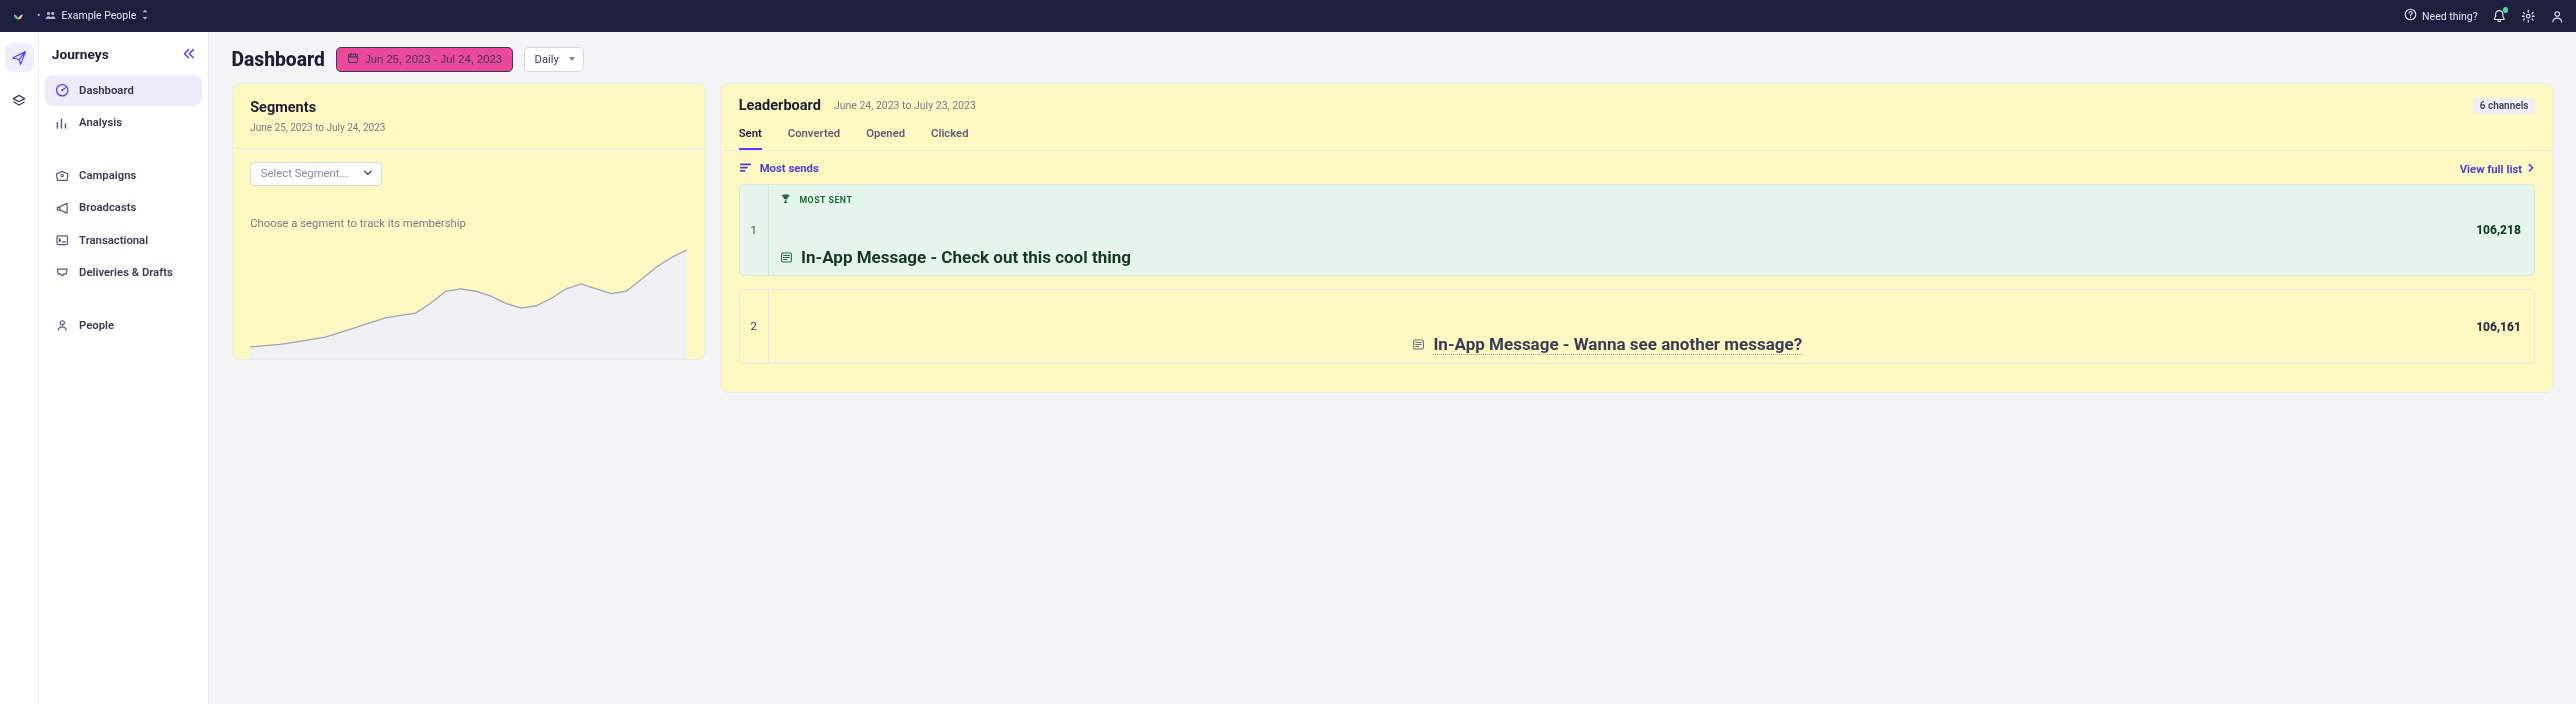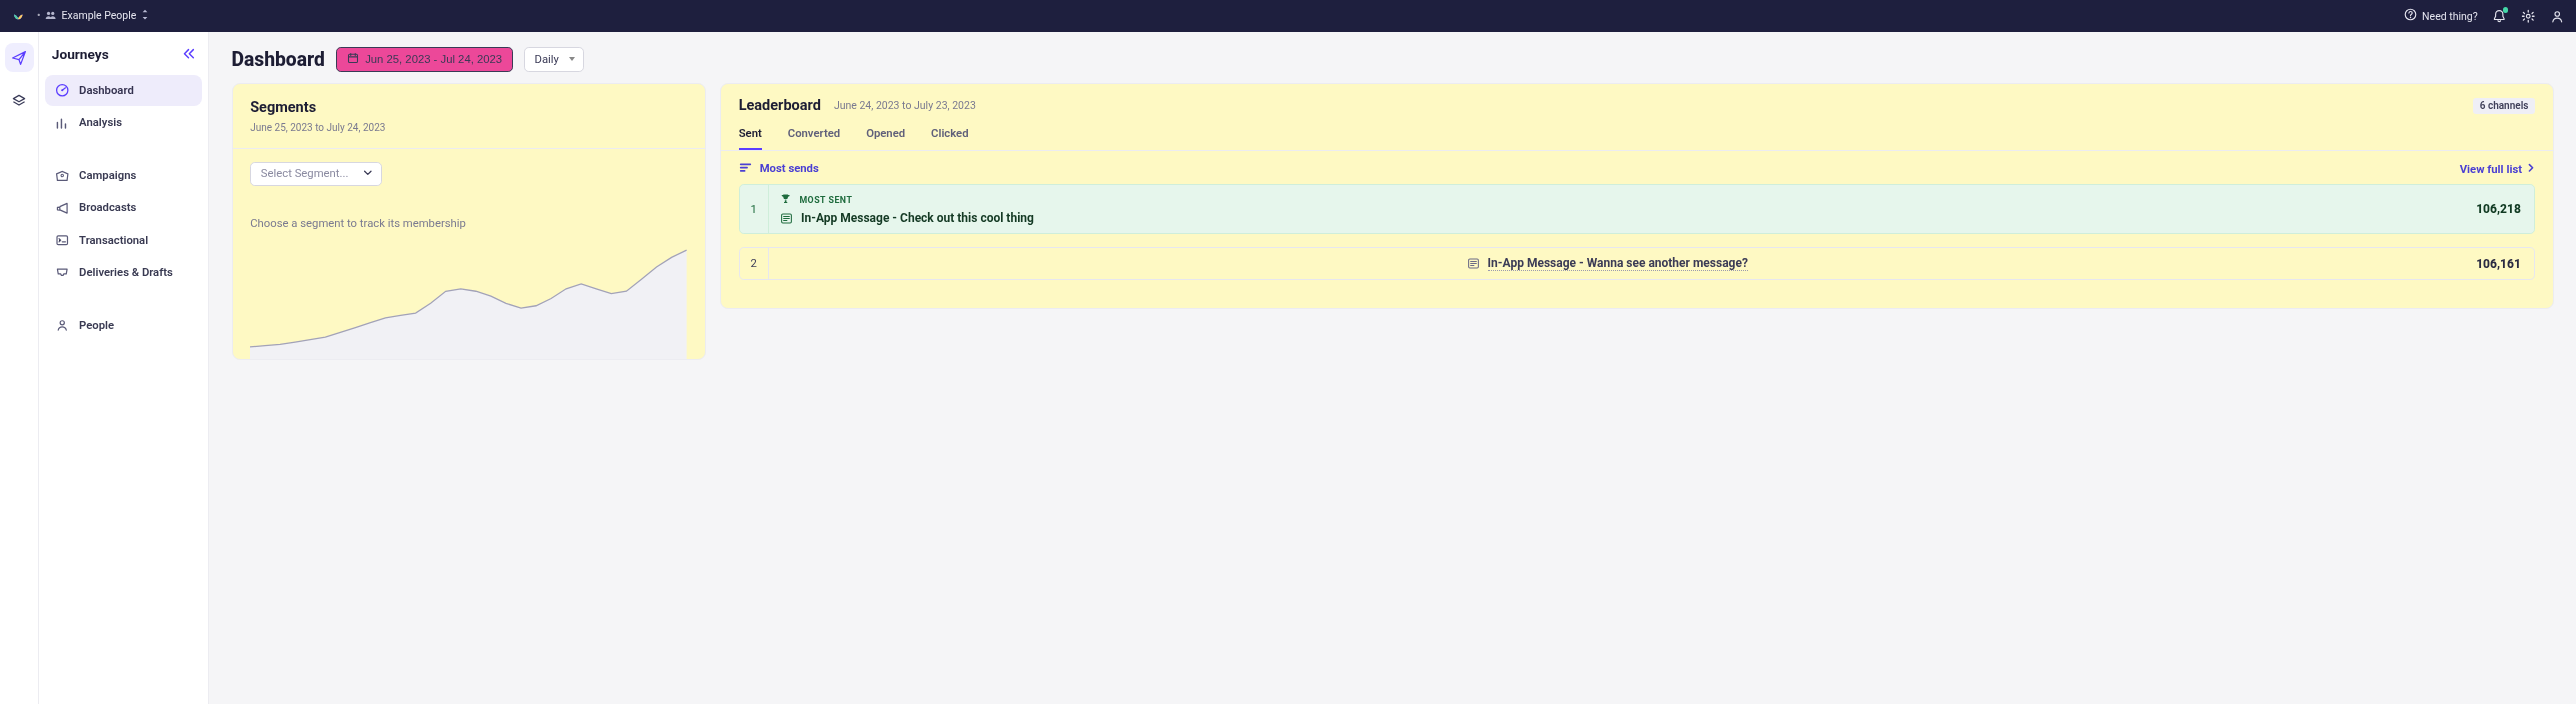--- a/index.html
+++ b/index.html
@@ -105,21 +105,21 @@
 .lb-table{ padding:0 17.7px 14.5px 17.7px;}
 .lb-row{
   display:flex; align-items:stretch; border:0.8px solid #e7e7ef; border-radius:4.8px; overflow:hidden; margin-bottom:13px;
 }
 .lb-rank{
   width:29px; display:flex; align-items:center; justify-content:center; font-size:11.3px; color:#40405a;
   border-right:0.8px solid #e7e7ef;
 }
 .lb-body{ flex:1; padding:8px 11.3px; display:flex; flex-direction:column; gap:4.8px;}
 .lb-tag{ display:flex; align-items:center; gap:6.4px; font-size:8.8px; letter-spacing:0.5px; color:#1e6b3d; font-weight:700;}
-.lb-name{ display:flex; align-items:center; gap:8px; font-size:12px; font-weight:700; color:#143a24;}
+.lb-name{ display:flex; align-items:center; gap:8px; font-size:17px; font-weight:700; color:#143a24;margin-top:36px;}
 .lb-metric{ width:88px; display:flex; align-items:center; justify-content:flex-end; padding-right:13px; font-weight:800; font-size:12px; color:#113a22;}
 .lb-row.first{ background:#e6f6ec; border-color:#cfeeda;}
 .lb-row.first .lb-rank{ border-right-color:#cfeeda; color:#1e6b3d;}
 .lb-row.second .lb-name{ color:#3b3b56;justify-content:center;}
 .lb-row.second .lb-metric{ color:#2b2b42;}
 .lb-ico{ width:13px; height:13px; display:inline-flex; }
 
 @media (max-width: 1166px){
   .panels{ flex-direction:column; }
   .card.segments{ width:100%;}

